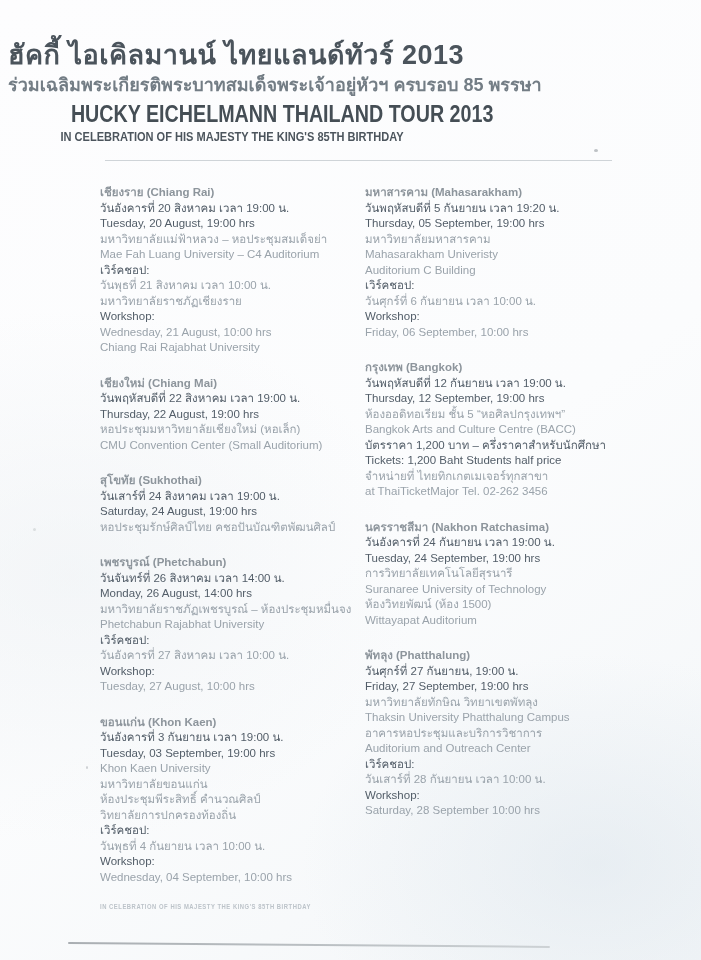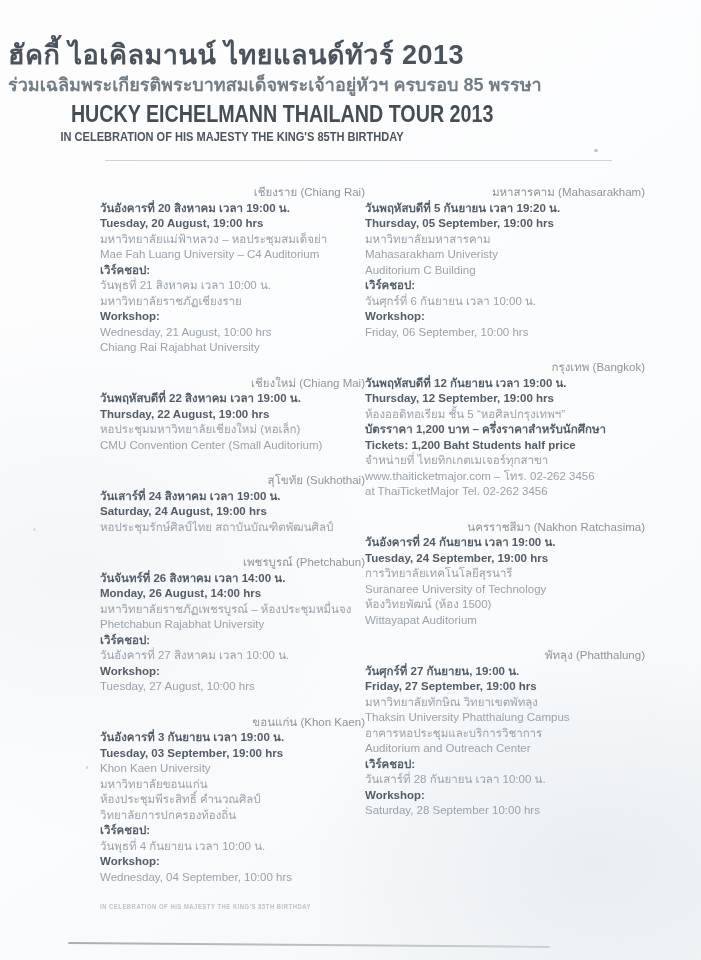--- a/index.html
+++ b/index.html
@@ -23,22 +23,22 @@
   .title-en{font-size:24px;line-height:28px;margin-top:4px;transform:scaleX(.82);transform-origin:center;letter-spacing:0px;}
   .subtitle-en{font-size:13px;line-height:18px;color:#4c555d;transform:scaleX(.85);transform-origin:center;}
   .divider{position:absolute;top:160px;left:105px;width:507px;border-top:1px solid #cfd4d8;}
   
   .columns{position:absolute;top:185px;left:100px;display:flex;}
   .col{display:block;}
   .col-left{width:265px;}
   .col-right{width:280px;}
   .section{margin:0 0 20px 0;}
   .section p{margin:0;font-size:11.5px;line-height:15.5px;white-space:nowrap;}
-  p.city{color:#8d959c;font-weight:400;text-align:right;}
-  p.b{color:#525d68;font-weight:700;}
+  p.city{color:#8d959c;font-weight:700;}
+  p.b{color:#525d68;font-weight:400;}
   p.n{color:#9aa3ab;font-weight:400;}
   
   .footer{position:absolute;top:903px;left:100px;font-size:6.5px;letter-spacing:.6px;color:#bcc3c9;font-weight:700;transform:scaleX(.9);transform-origin:left;}
   .paper-edge{position:absolute;top:944px;left:68px;width:482px;height:2px;
     background:linear-gradient(90deg,#8f959a,#aab0b4 60%,#c2c7ca);
     transform:rotate(0.45deg);border-radius:1px;opacity:.75;}
   .speck{position:absolute;border-radius:50%;background:#8b9298;opacity:.55;}
   .speck1{left:594px;top:149px;width:4px;height:3px;}
   .speck2{left:33px;top:528px;width:3px;height:3px;opacity:.25;}
   .speck3{left:86px;top:766px;width:2px;height:3px;opacity:.4;}
@@ -76,21 +76,21 @@
           <p class="city">เชียงใหม่ (Chiang Mai)</p>
           <p class="b">วันพฤหัสบดีที่ 22 สิงหาคม เวลา 19:00 น.</p>
           <p class="b">Thursday, 22 August, 19:00 hrs</p>
           <p class="n">หอประชุมมหาวิทยาลัยเชียงใหม่ (หอเล็ก)</p>
           <p class="n">CMU Convention Center (Small Auditorium)</p>
         </div>
         <div class="section">
           <p class="city">สุโขทัย (Sukhothai)</p>
           <p class="b">วันเสาร์ที่ 24 สิงหาคม เวลา 19:00 น.</p>
           <p class="b">Saturday, 24 August, 19:00 hrs</p>
-          <p class="n">หอประชุมรักษ์ศิลป์ไทย สถาบันบัณฑิตพัฒนศิลป์</p>
+          <p class="n">หอประชุมรักษ์ศิลป์ไทย คชอปันบัณฑิตพัฒนศิลป์</p>
         </div>
         <div class="section">
           <p class="city">เพชรบูรณ์ (Phetchabun)</p>
           <p class="b">วันจันทร์ที่ 26 สิงหาคม เวลา 14:00 น.</p>
           <p class="b">Monday, 26 August, 14:00 hrs</p>
           <p class="n">มหาวิทยาลัยราชภัฏเพชรบูรณ์ – ห้องประชุมหมื่นจง</p>
           <p class="n">Phetchabun Rajabhat University</p>
           <p class="b">เวิร์คชอป:</p>
           <p class="n">วันอังคารที่ 27 สิงหาคม เวลา 10:00 น.</p>
           <p class="b">Workshop:</p>
@@ -121,24 +121,24 @@
           <p class="b">เวิร์คชอป:</p>
           <p class="n">วันศุกร์ที่ 6 กันยายน เวลา 10:00 น.</p>
           <p class="b">Workshop:</p>
           <p class="n">Friday, 06 September, 10:00 hrs</p>
         </div>
         <div class="section">
           <p class="city">กรุงเทพ (Bangkok)</p>
           <p class="b">วันพฤหัสบดีที่ 12 กันยายน เวลา 19:00 น.</p>
           <p class="b">Thursday, 12 September, 19:00 hrs</p>
           <p class="n">ห้องออดิทอเรียม ชั้น 5 “หอศิลปกรุงเทพฯ”</p>
+          <p class="n">Bangkok Arts and Culture Centre (BACC)</p>
           <p class="b">บัตรราคา 1,200 บาท – ครึ่งราคาสำหรับนักศึกษา</p>
           <p class="b">Tickets: 1,200 Baht Students half price</p>
           <p class="n">จำหน่ายที่ ไทยทิกเกตเมเจอร์ทุกสาขา</p>
-          <p class="n">www.thaiticketmajor.com – โทร. 02-262 3456</p>
           <p class="n">at ThaiTicketMajor Tel. 02-262 3456</p>
         </div>
         <div class="section">
           <p class="city">นครราชสีมา (Nakhon Ratchasima)</p>
           <p class="b">วันอังคารที่ 24 กันยายน เวลา 19:00 น.</p>
           <p class="b">Tuesday, 24 September, 19:00 hrs</p>
           <p class="n">การวิทยาลัยเทคโนโลยีสุรนารี</p>
           <p class="n">Suranaree University of Technology</p>
           <p class="n">ห้องวิทยพัฒน์ (ห้อง 1500)</p>
           <p class="n">Wittayapat Auditorium</p>

